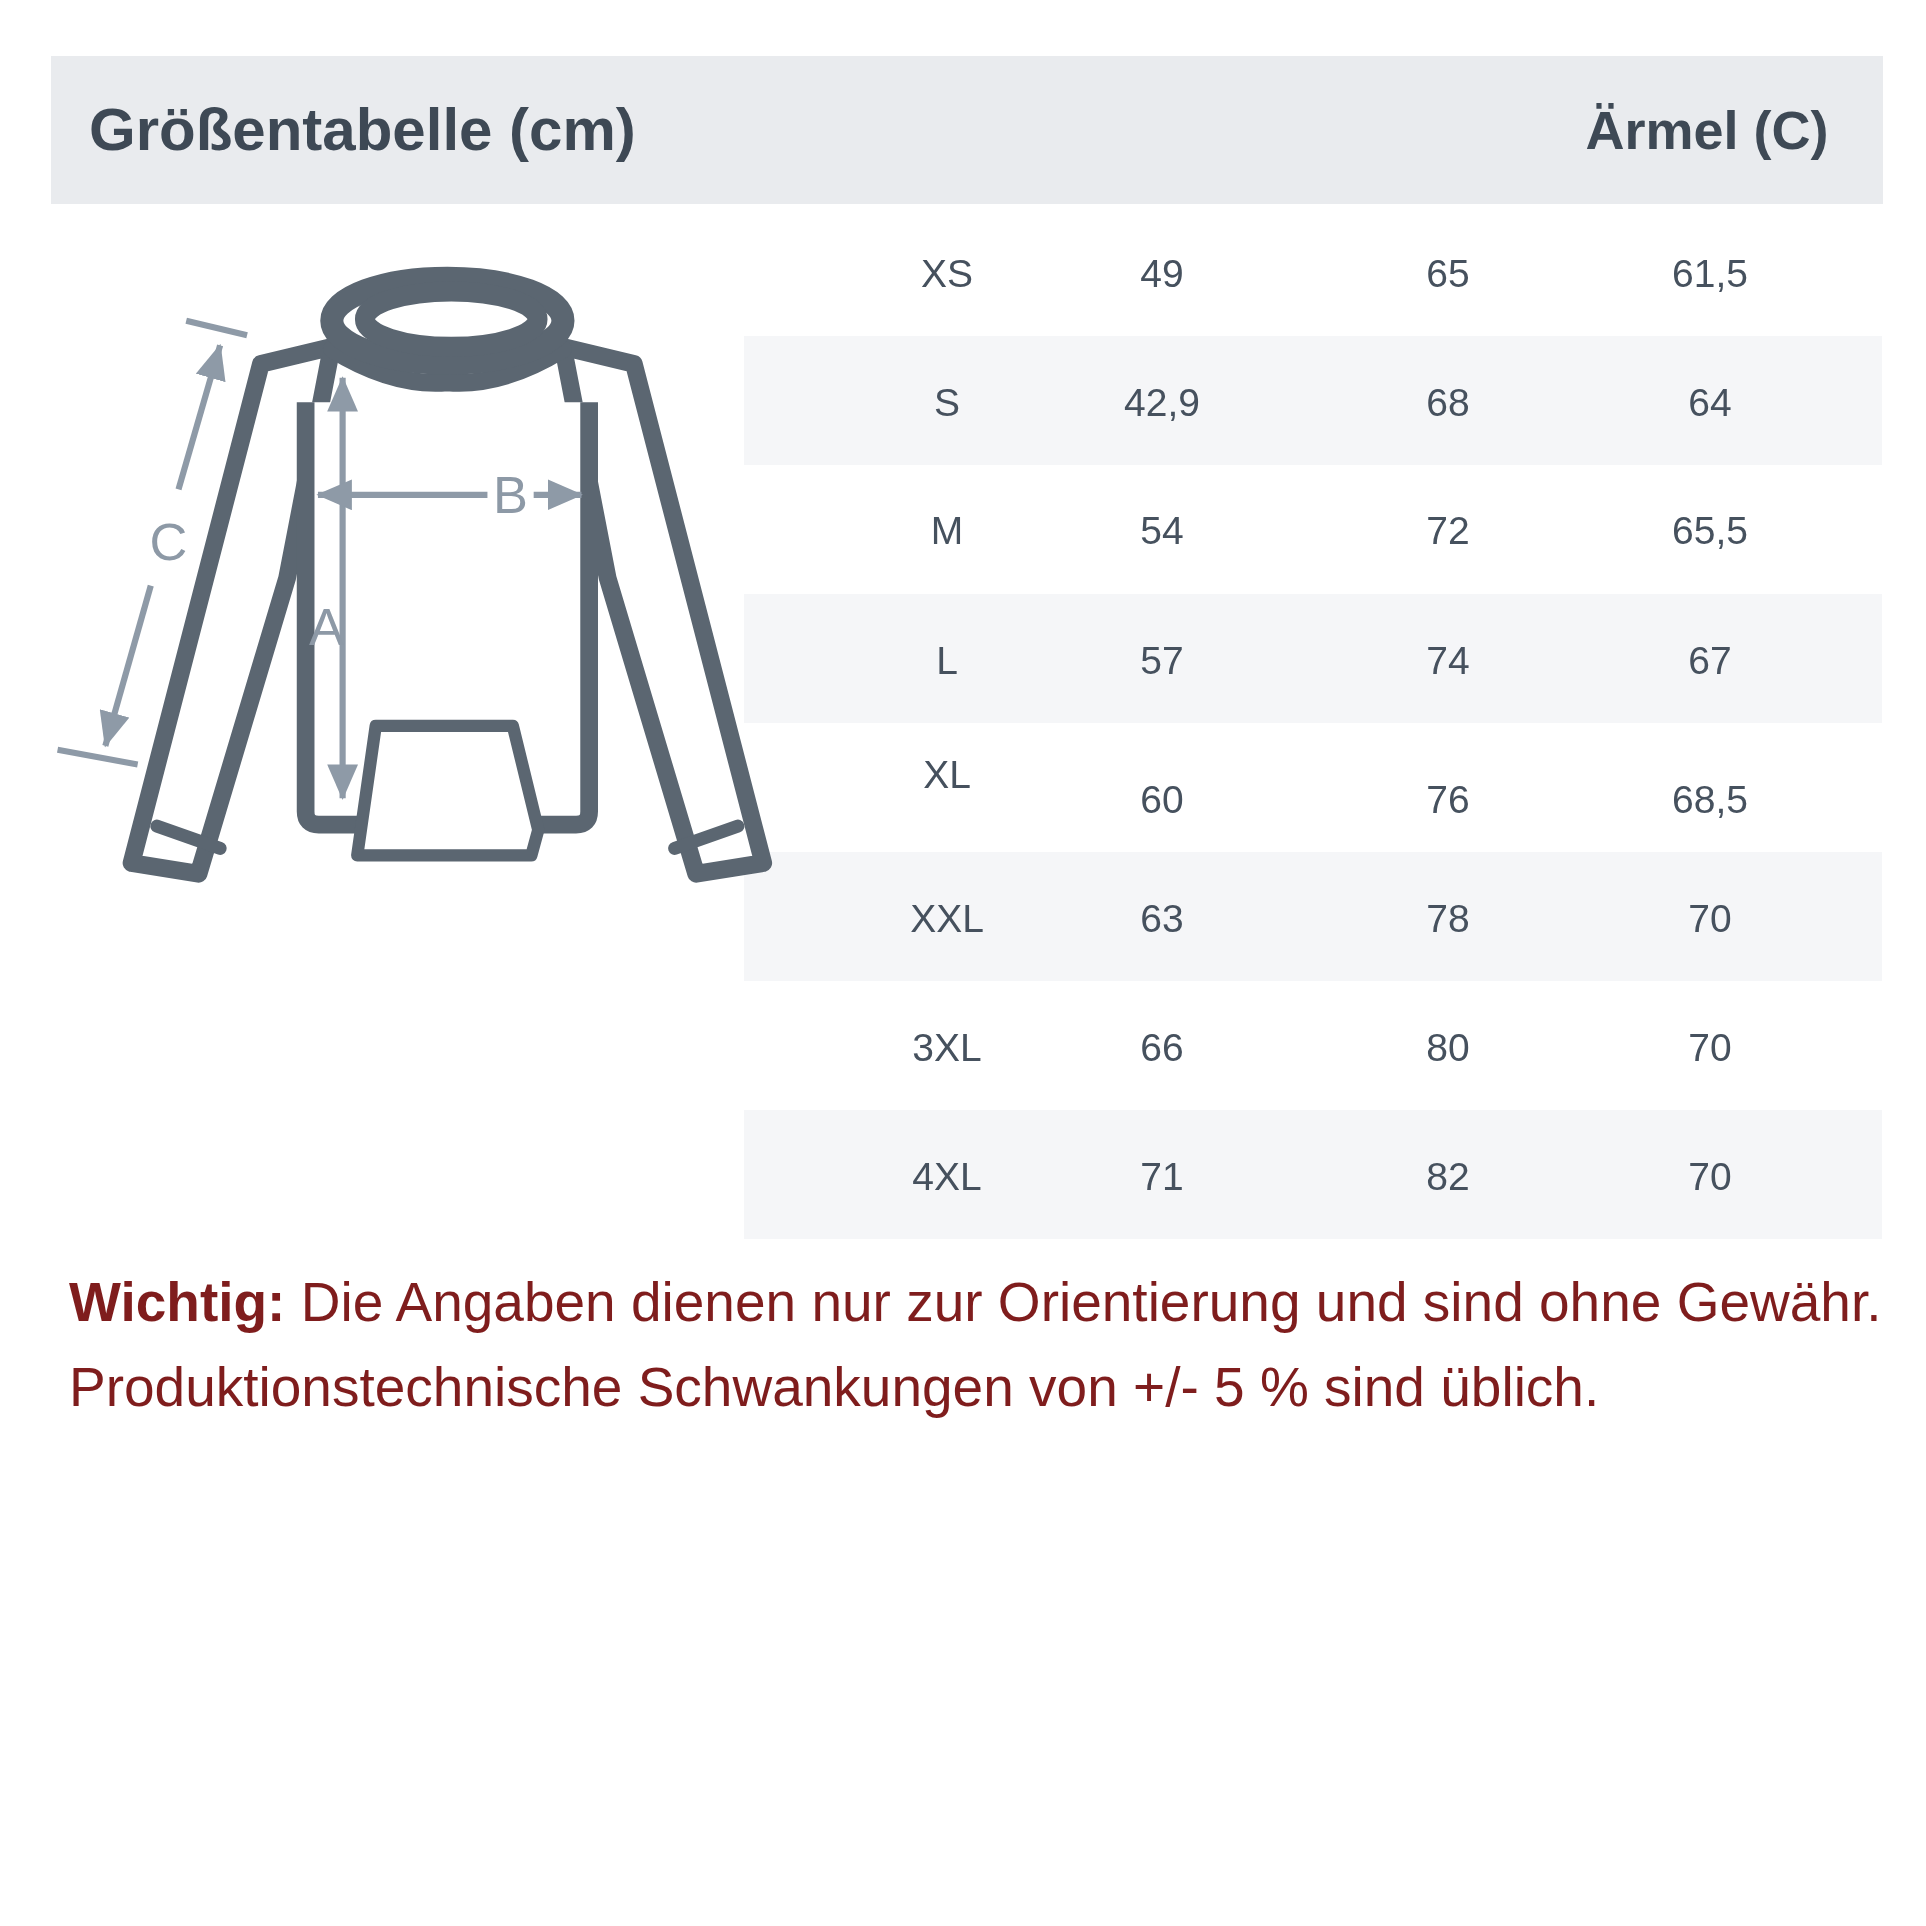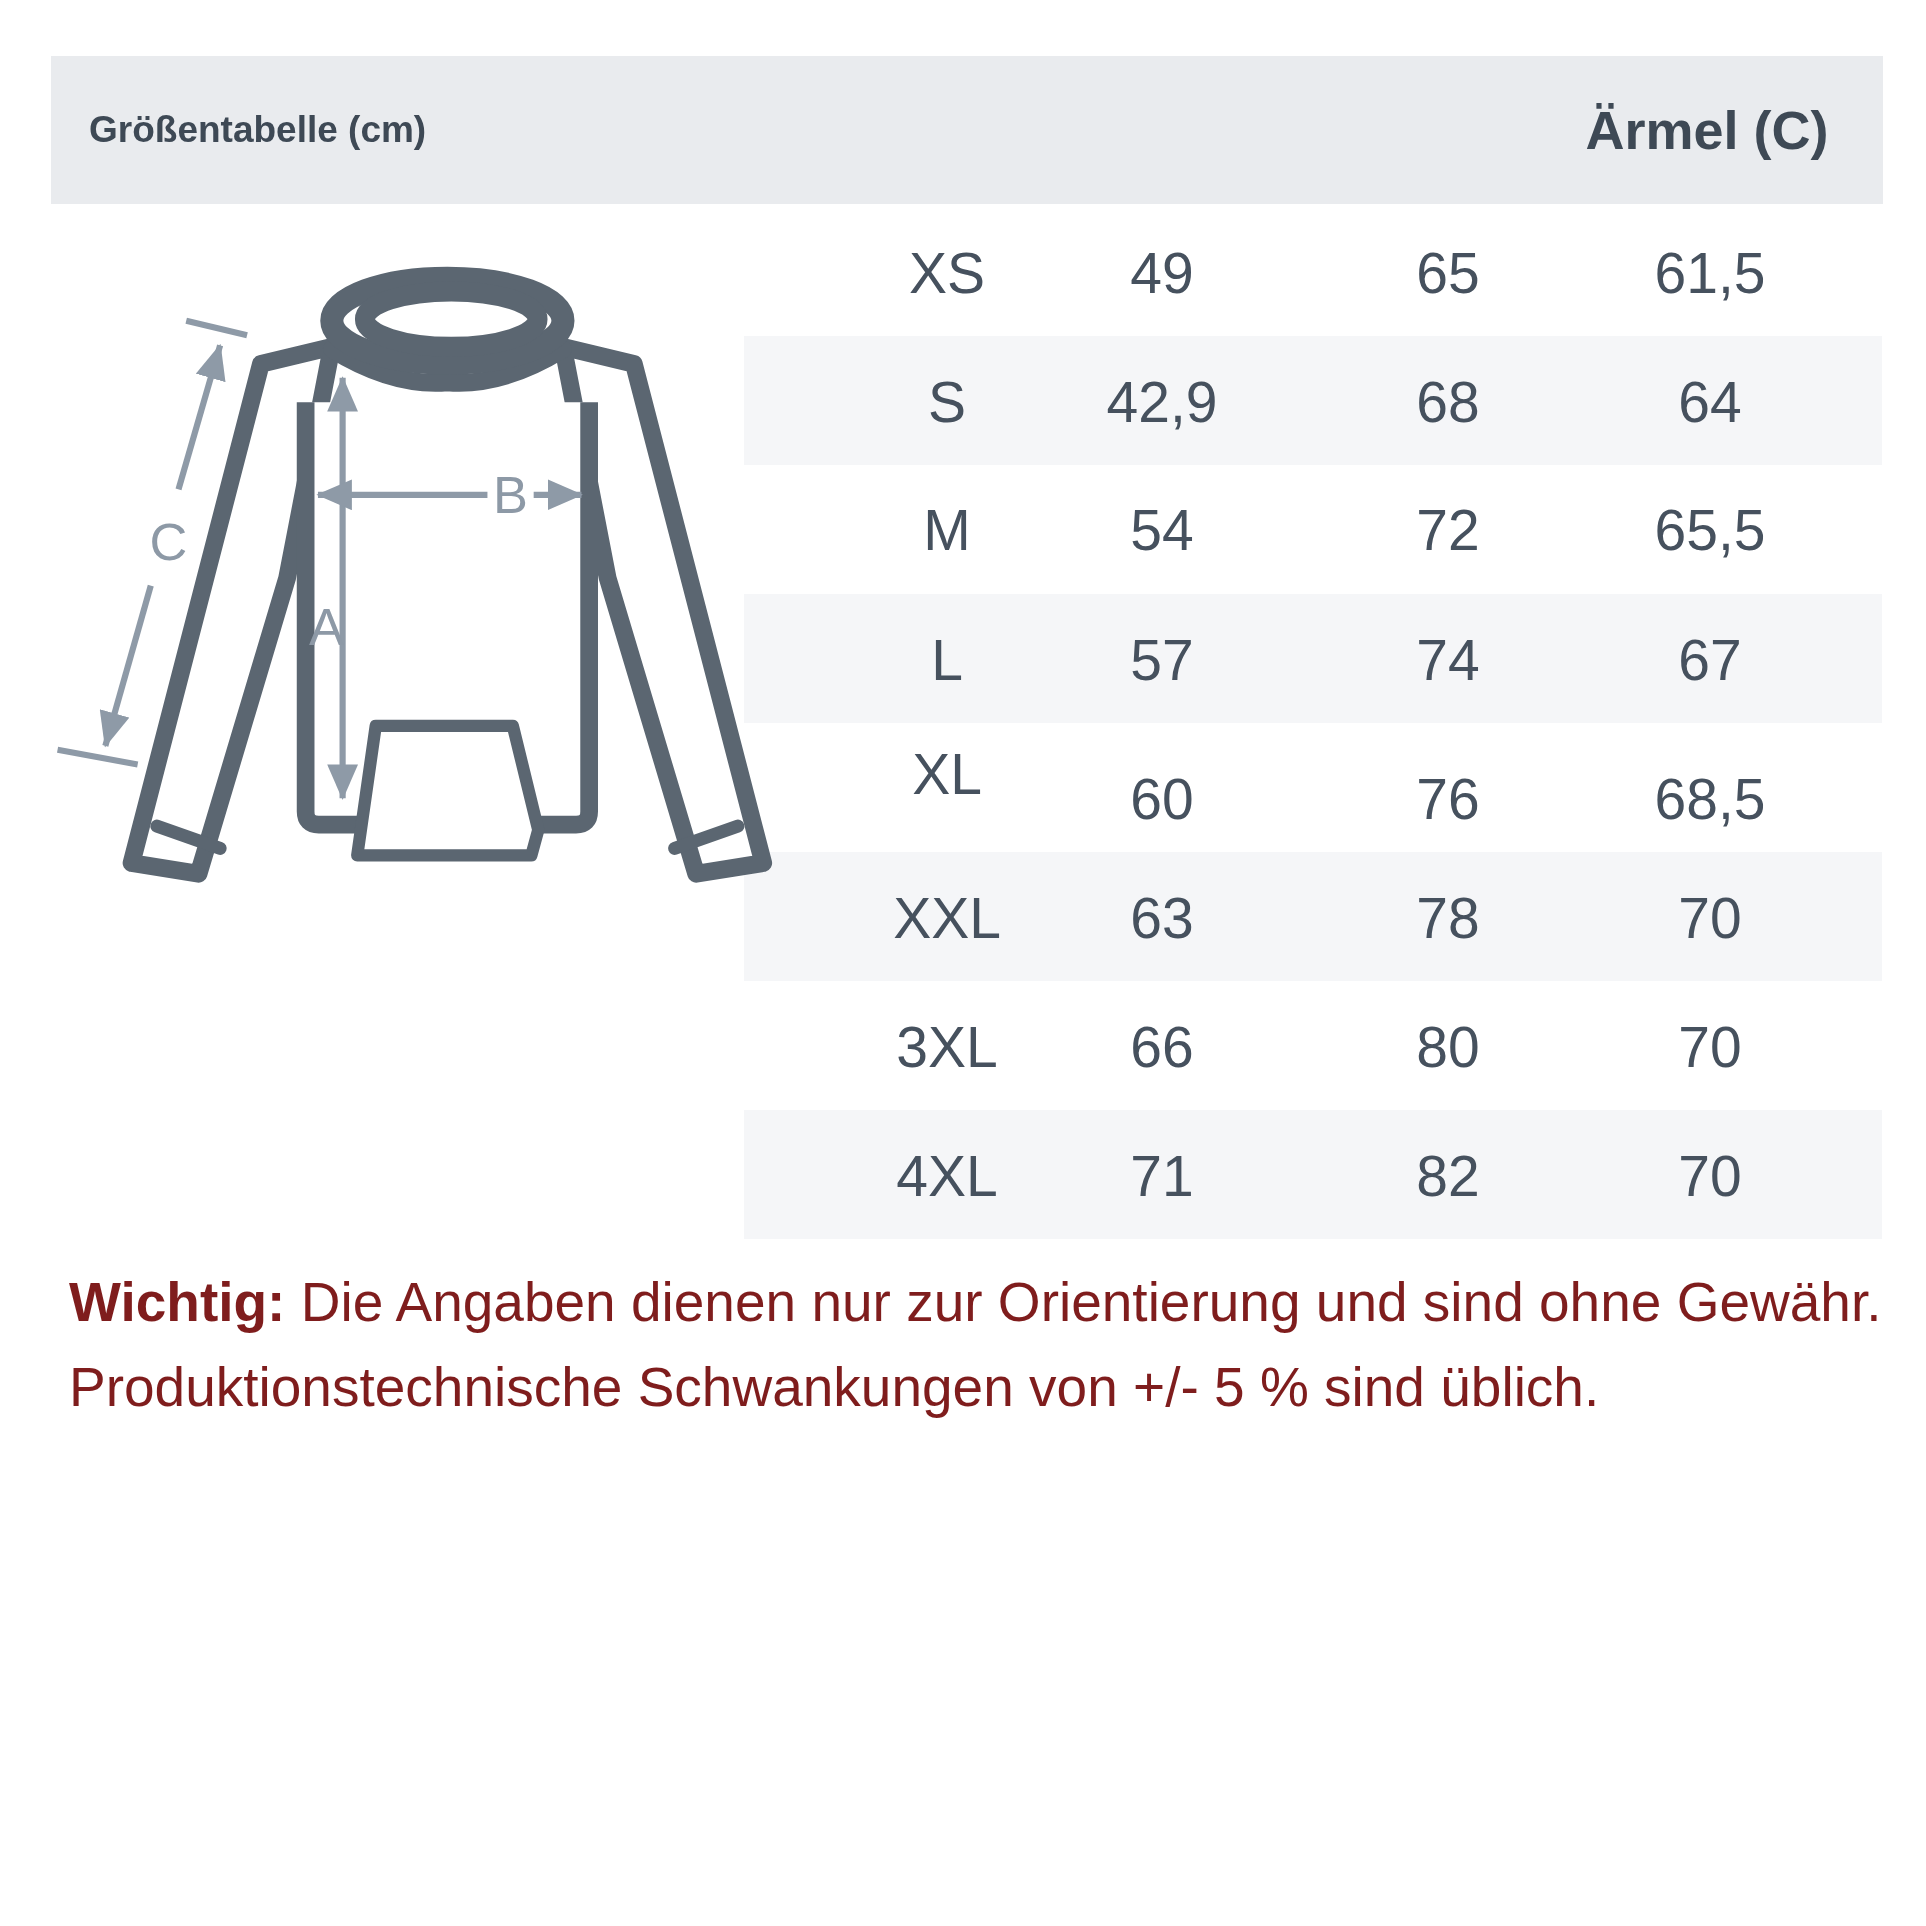--- a/index.html
+++ b/index.html
@@ -7,39 +7,39 @@
     position:relative;width:1926px;height:1926px;background:#ffffff;
     font-family:"Liberation Sans", sans-serif;overflow:hidden;
   }
   
   .header-band{
     position:absolute;left:51px;top:56px;width:1832px;height:148px;
     background:#e9ebee;
   }
   .page-title{
     position:absolute;left:89px;top:56px;height:148px;line-height:148px;
-    font-size:37px;font-weight:bold;color:#3e4955;white-space:nowrap;text-align:center;
+    font-size:60px;font-weight:bold;color:#3e4955;white-space:nowrap;text-align:center;
   }
   .col-header{
     position:absolute;top:56px;height:148px;line-height:148px;
     font-size:54px;font-weight:bold;color:#3e4955;white-space:nowrap;
     transform:translateX(-50%);
   }
   .col-h1{left:1140px;}
   .col-h2{left:1441px;}
   .col-h3{left:1707px;}
   
   .rows{position:absolute;left:0;top:207px;width:1926px;}
   .row{position:absolute;left:744px;width:1138px;height:129px;}
   .row:nth-child(even){background:#f5f6f8;}
   .r0{top:0px;}.r1{top:129px;}.r2{top:257px;}.r3{top:387px;}
   .r4{top:515px;}.r5{top:645px;}.r6{top:774px;}.r7{top:903px;}
   .cell{
     position:absolute;top:0;height:129px;line-height:133px;
-    font-size:57px;color:#46515e;transform:translateX(-50%);white-space:nowrap;
+    font-size:39px;color:#46515e;transform:translateX(-50%);white-space:nowrap;
   }
   .cell-size{left:203px;}
   .cell-v1{left:418px;}
   .cell-v2{left:704px;}
   .cell-v3{left:966px;}
   
   .row-xl .cell-size{transform:translate(-50%,-14px);}
   .row-xl .cell-v1,.row-xl .cell-v2,.row-xl .cell-v3{transform:translate(-50%,10.8px);}
   
   .figure{position:absolute;left:46px;top:208px;width:755px;height:740px;}

